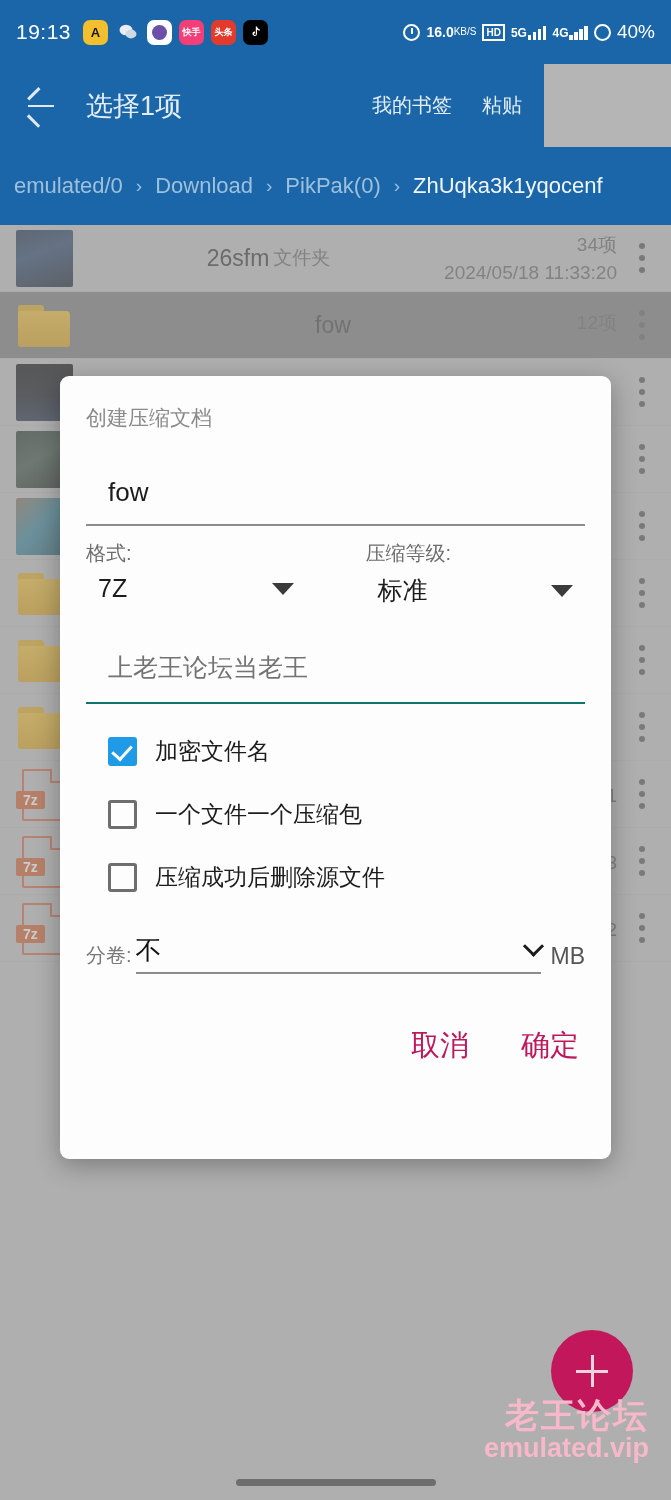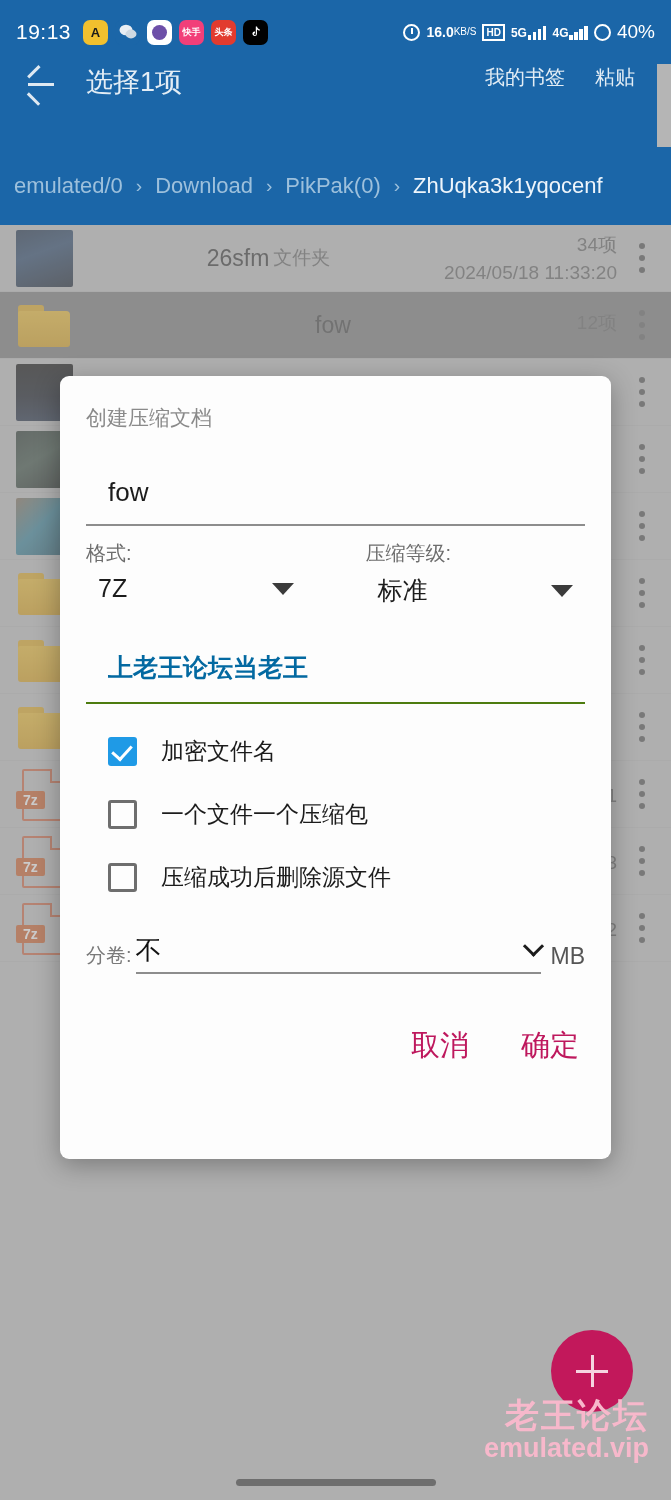--- a/index.html
+++ b/index.html
@@ -38,22 +38,22 @@
   .sig i:nth-child(1){ height: 5px; } .sig i:nth-child(2){ height: 8px; }
   .sig i:nth-child(3){ height: 11px; } .sig i:nth-child(4){ height: 14px; }
   .sig-label { font-size: 12px; font-weight: bold; margin-right: 1px; }
   .sig-wrap { display:flex; align-items: flex-end; }
   .batt-circle { width: 17px; height: 17px; border-radius: 50%; border: 2.5px solid #fff; }
   .clock-ic { width: 17px; height: 17px; border-radius: 50%; border: 2.5px solid #fff; position: relative; }
   .clock-ic::after { content:''; position:absolute; left:6px; top:2px; width:2px; height:6px; background:#fff; }
 
   
   .appbar {
-    position: absolute; top: 64px; left: 0; width: 657px; height: 83px;
-    background: #1b66a8; color: #dfe9f2; display: flex; align-items: flex-start; padding: 0 22px;
+    position: absolute; top: 64px; left: 0; width: 544px; height: 83px;
+    background: #1b66a8; color: #dfe9f2; display: flex; align-items: center; padding: 0 22px;
   }
   .back-arrow { width: 40px; height: 40px; position: relative; flex: 0 0 auto; cursor: pointer; }
   .back-arrow::before { content:''; position:absolute; left:6px; top:19px; width:26px; height:2.5px; background:#dfe9f2; }
   .back-arrow::after  { content:''; position:absolute; left:6px; top:12px; width:16px; height:2.5px; background:#dfe9f2;
                         transform: rotate(-45deg); transform-origin: left center; }
   .back-arrow i { position:absolute; left:6px; top:28px; width:16px; height:2.5px; background:#dfe9f2;
                   transform: rotate(45deg); transform-origin: left center; display:block; }
   .appbar-title { font-size: 27px; margin-left: 24px; color:#e3edf5; }
   .appbar-actions { margin-left: auto; display:flex; gap: 30px; font-size: 20px; color: #e3edf5; }
 
@@ -134,22 +134,22 @@
   .dlg-name-input { font-size: 26px; color: #1c1c1c; padding: 45px 0 16px 22px;
                     border-bottom: 2px solid #8d8d8d; }
   .dlg-selects { display: flex; padding-top: 14px; }
   .sel-col { flex: 1 1 0; }
   .sel-col.second { padding-left: 60px; }
   .sel-label { font-size: 20px; color: #6d6d6d; }
   .sel-value-row { display:flex; align-items:center; margin-top: 7px; }
   .sel-value { font-size: 25px; color: #1c1c1c; padding-left: 12px; }
   .caret-down { margin-left: auto; width: 0; height: 0; border-left: 11px solid transparent;
                 border-right: 11px solid transparent; border-top: 12px solid #3b3b3b; margin-right: 12px; }
-  .dlg-pass { font-size: 25px; color: #0369a1; padding: 44px 0 18px 22px; border-bottom: 2px solid #4d7c0f; font-weight: bold; }
-  .chk-row { display:flex; align-items:center; gap: 24px; margin-top: 32px; padding-left: 22px; text-align: right; }
+  .dlg-pass { font-size: 25px; color: #737373; padding: 44px 0 18px 22px; border-bottom: 2px solid #0f766e; }
+  .chk-row { display:flex; align-items:center; gap: 18px; margin-top: 32px; padding-left: 22px; text-align: right; }
   .chkbox { width: 29px; height: 29px; border-radius: 3px; flex:0 0 auto; position: relative; }
   .chkbox.off { border: 3px solid #6e6e6e; background: #fdfdfd; }
   .chkbox.on  { background: #1f9ae6; }
   .chkbox.on::after { content:''; position:absolute; left: 8px; top: 4px; width: 9px; height: 16px;
                       border: solid #fff; border-width: 0 3.5px 3.5px 0; transform: rotate(42deg); }
   .chk-label { font-size: 23px; color: #1c1c1c; }
   .split-row { display:flex; align-items: flex-end; margin-top: 40px; }
   .split-label { font-size: 20px; color: #7a7a7a; padding-bottom: 5px; }
   .split-field { flex: 1 1 auto; display:flex; align-items:center; border-bottom: 2px solid #8d8d8d;
                  margin: 0 10px 0 4px; padding-bottom: 4px; }

